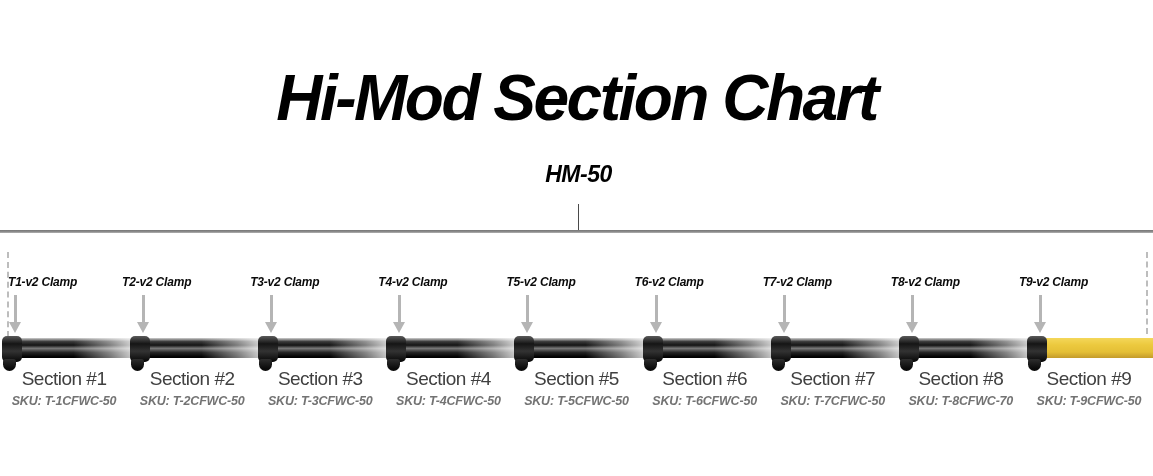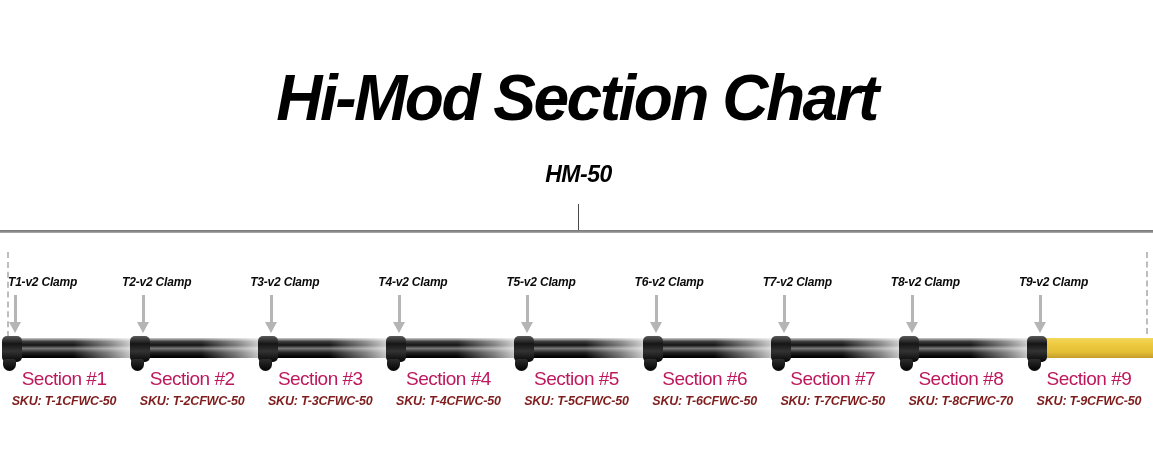--- a/index.html
+++ b/index.html
@@ -150,33 +150,33 @@
     background: linear-gradient(180deg, #2e2e2e 0%, #0a0a0a 80%);
   }
 
   .section-name {
     position: absolute;
     top: 93px; left: 0;
     width: 100%;
     text-align: center;
     font-size: 19px;
     letter-spacing: -0.5px;
-    color: #be185d;
+    color: #404040;
     white-space: nowrap;
   }
   .sku {
     position: absolute;
     top: 119px; left: 0;
     width: 100%;
     text-align: center;
     font-size: 12.5px;
     font-weight: bold;
     font-style: italic;
     letter-spacing: -0.2px;
-    color: #7f1d1d;
+    color: #737373;
     white-space: nowrap;
   }
 </style>
 </head>
 <body>
 
 <div class="page">
 
   <div class="title">Hi-Mod Section Chart</div>
 

